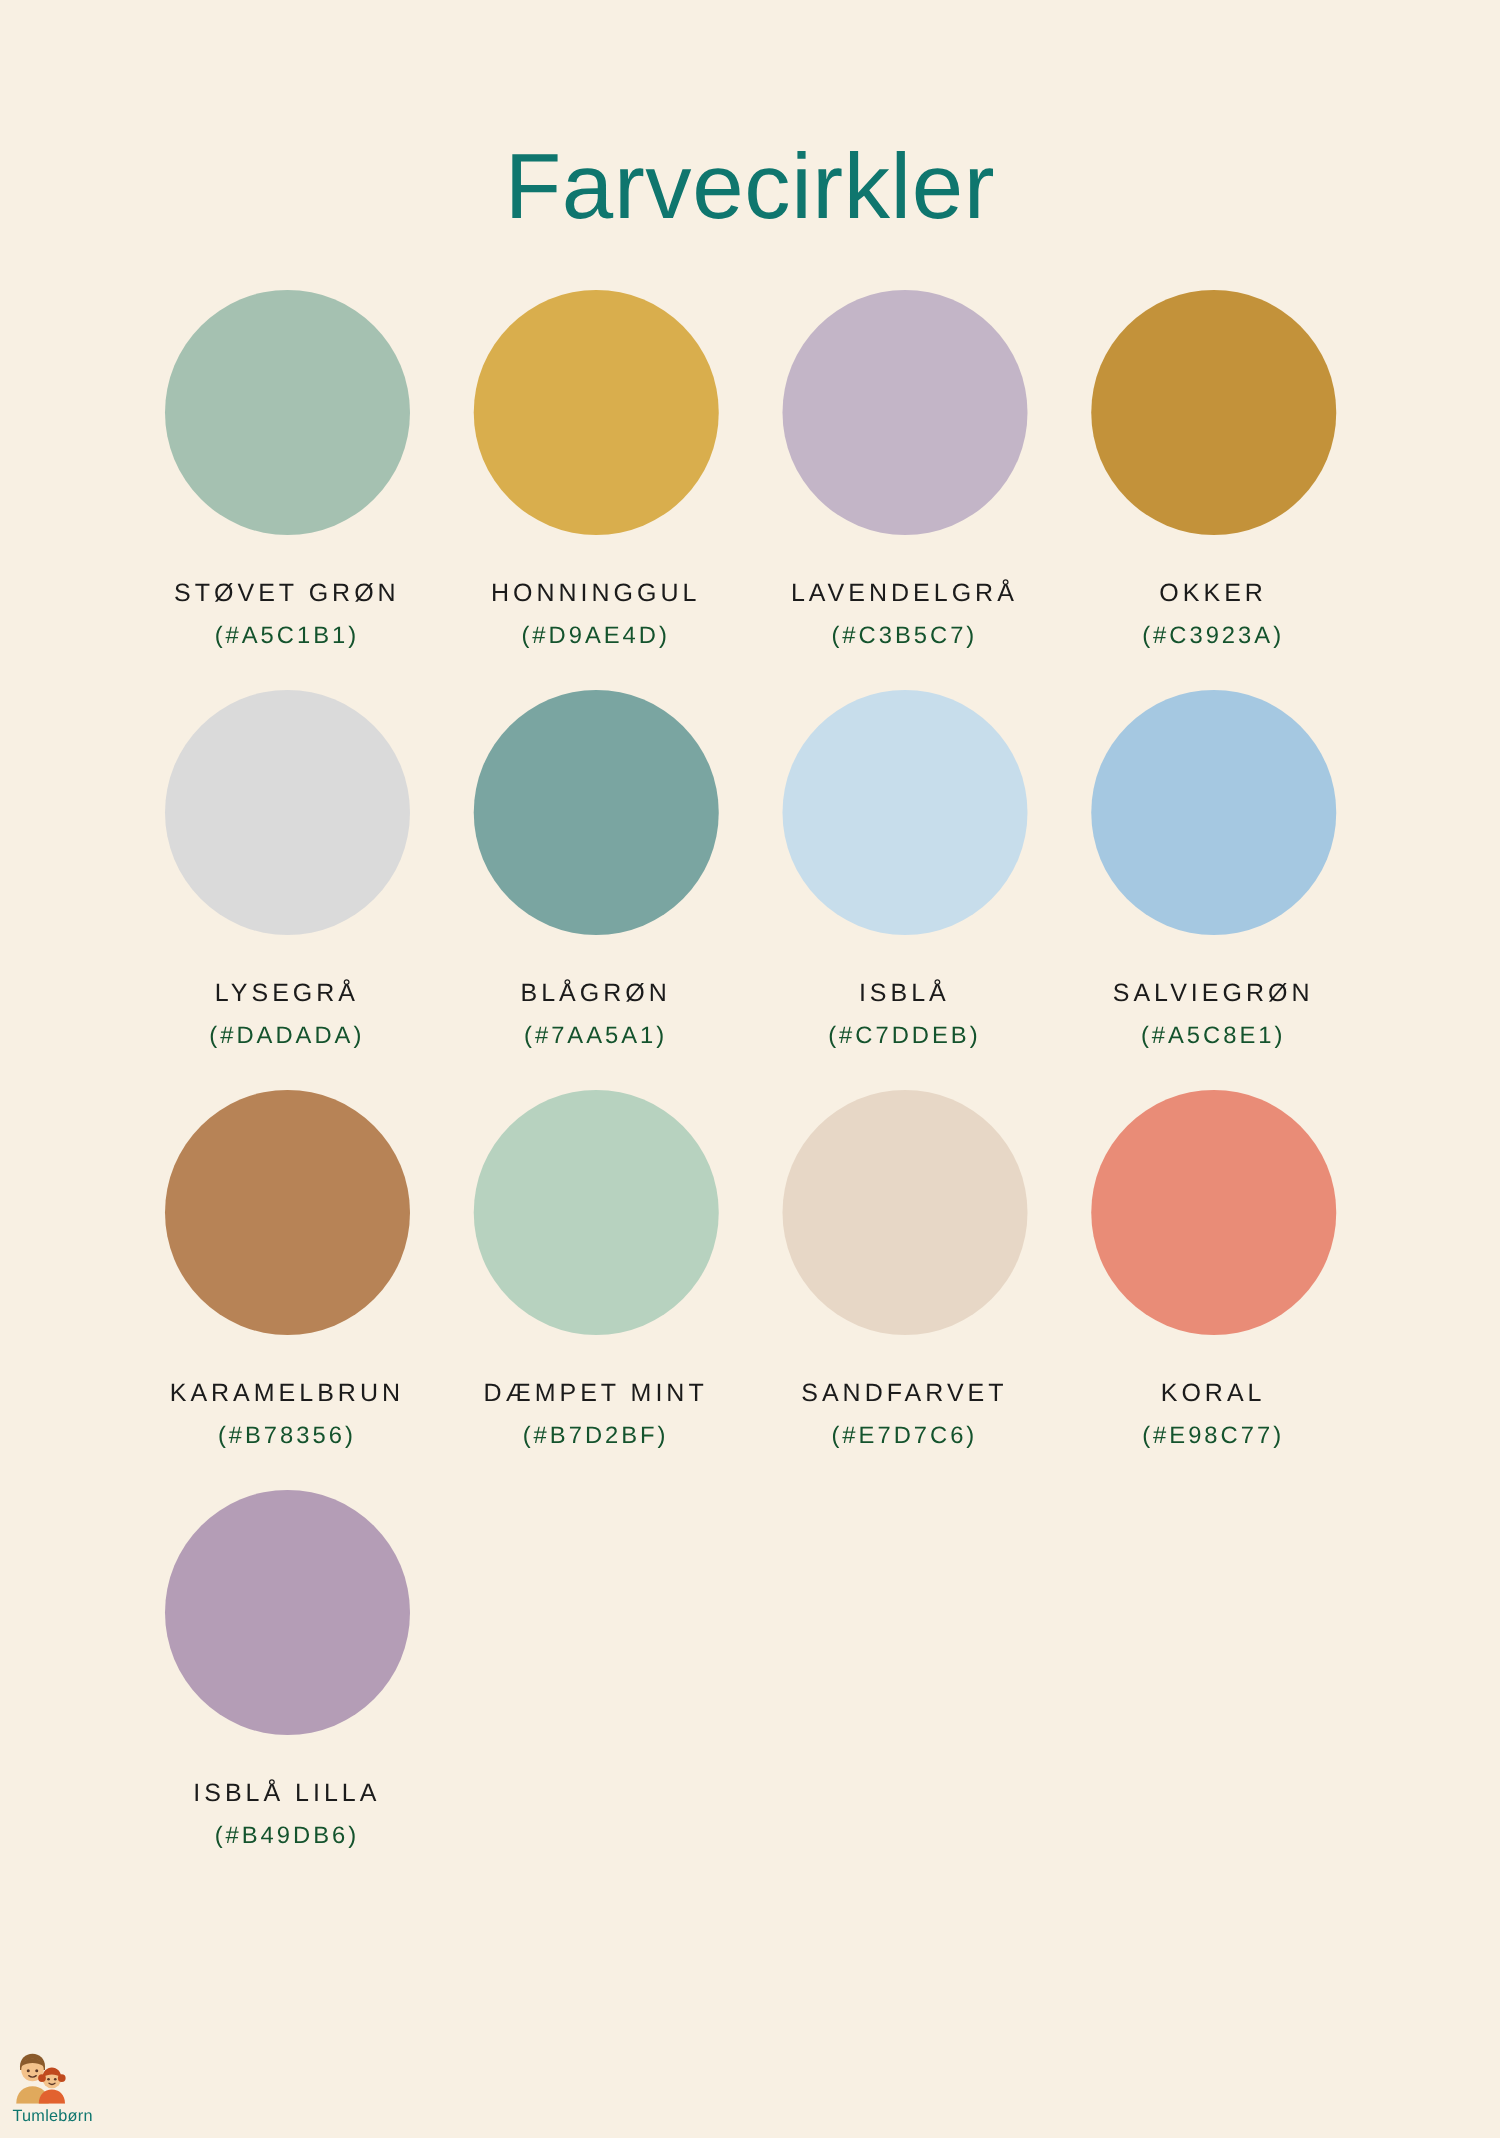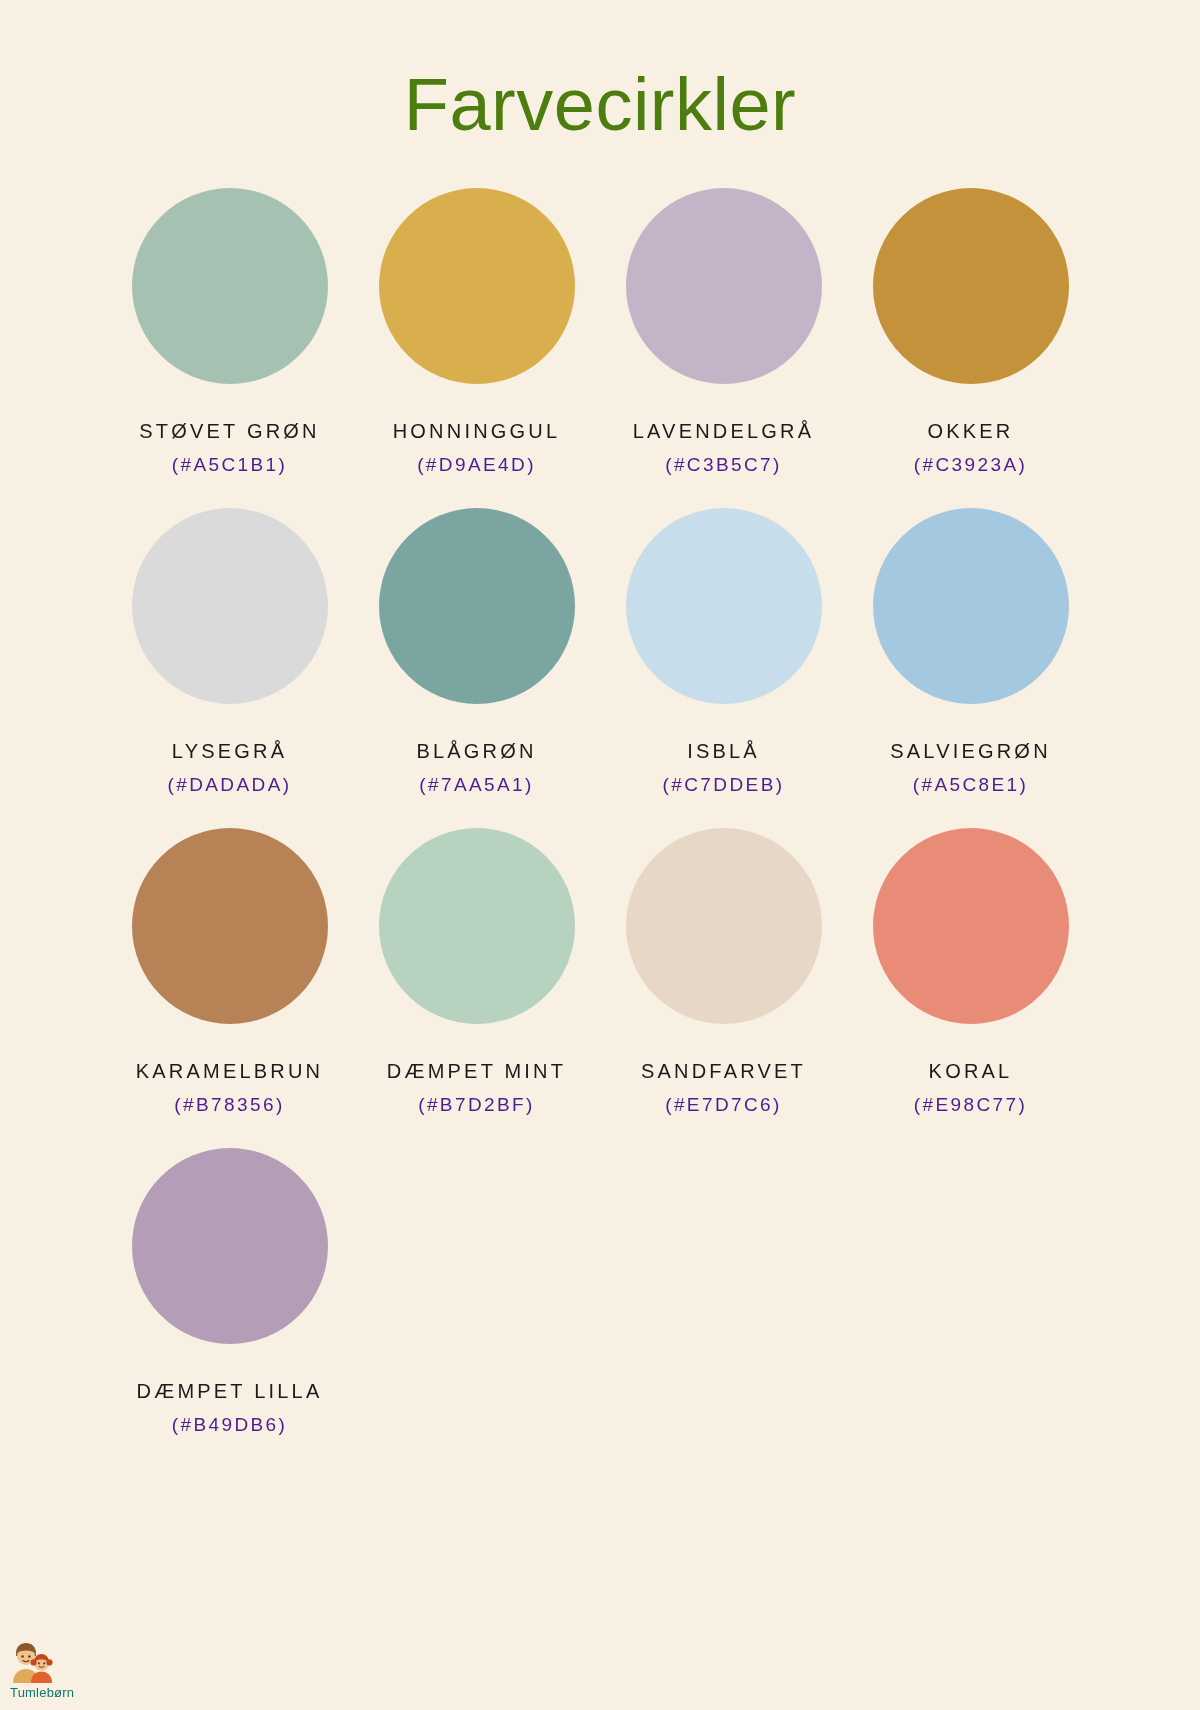--- a/index.html
+++ b/index.html
@@ -21,23 +21,23 @@
     height: 1710px;
     position: relative;
     background: #F8F0E3;
   }
 
   .poster-title {
     text-align: center;
     font-family: "Liberation Sans", sans-serif;
     font-size: 74px;
     font-weight: 400;
-    color: #4d7c0f;
+    color: #0f766e;
     letter-spacing: 0.5px;
-    padding-top: 68px;
+    padding-top: 112px;
     line-height: 1;
   }
 
   .grid {
     margin: 0 auto;
     padding-top: 46px;
     width: 980px;
     display: grid;
     grid-template-columns: repeat(4, 1fr);
     grid-template-rows: repeat(4, 320px);
@@ -68,21 +68,21 @@
     text-align: center;
     white-space: nowrap;
     font-family: "Liberation Sans", sans-serif;
   }
 
   .swatch-hex {
     margin-top: 11px;
     font-size: 19px;
     font-weight: 400;
     letter-spacing: 2.4px;
-    color: #4c1d95;
+    color: #14532d;
     text-align: center;
     white-space: nowrap;
     font-family: "Liberation Sans", sans-serif;
   }
 
   
   .brand {
     position: absolute;
     left: 8px;
     bottom: 10px;
@@ -170,21 +170,21 @@
         <div class="swatch-name">SANDFARVET</div>
         <div class="swatch-hex">(#E7D7C6)</div>
       </div>
       <div class="swatch">
         <div class="swatch-circle" style="background: rgb(233, 140, 119);"></div>
         <div class="swatch-name">KORAL</div>
         <div class="swatch-hex">(#E98C77)</div>
       </div>
       <div class="swatch">
         <div class="swatch-circle" style="background: rgb(180, 157, 182);"></div>
-        <div class="swatch-name">DÆMPET LILLA</div>
+        <div class="swatch-name">ISBLÅ LILLA</div>
         <div class="swatch-hex">(#B49DB6)</div>
       </div>
     </div>
 
   <div class="brand">
     <span class="brand-mark">
       <svg viewBox="0 0 54 46" width="54" height="46" xmlns="http://www.w3.org/2000/svg">
 
         <path d="M8 16c0-6 4.4-10 10-10s10 4 10 10v3H8z" fill="#8A5A2B"></path>
 

